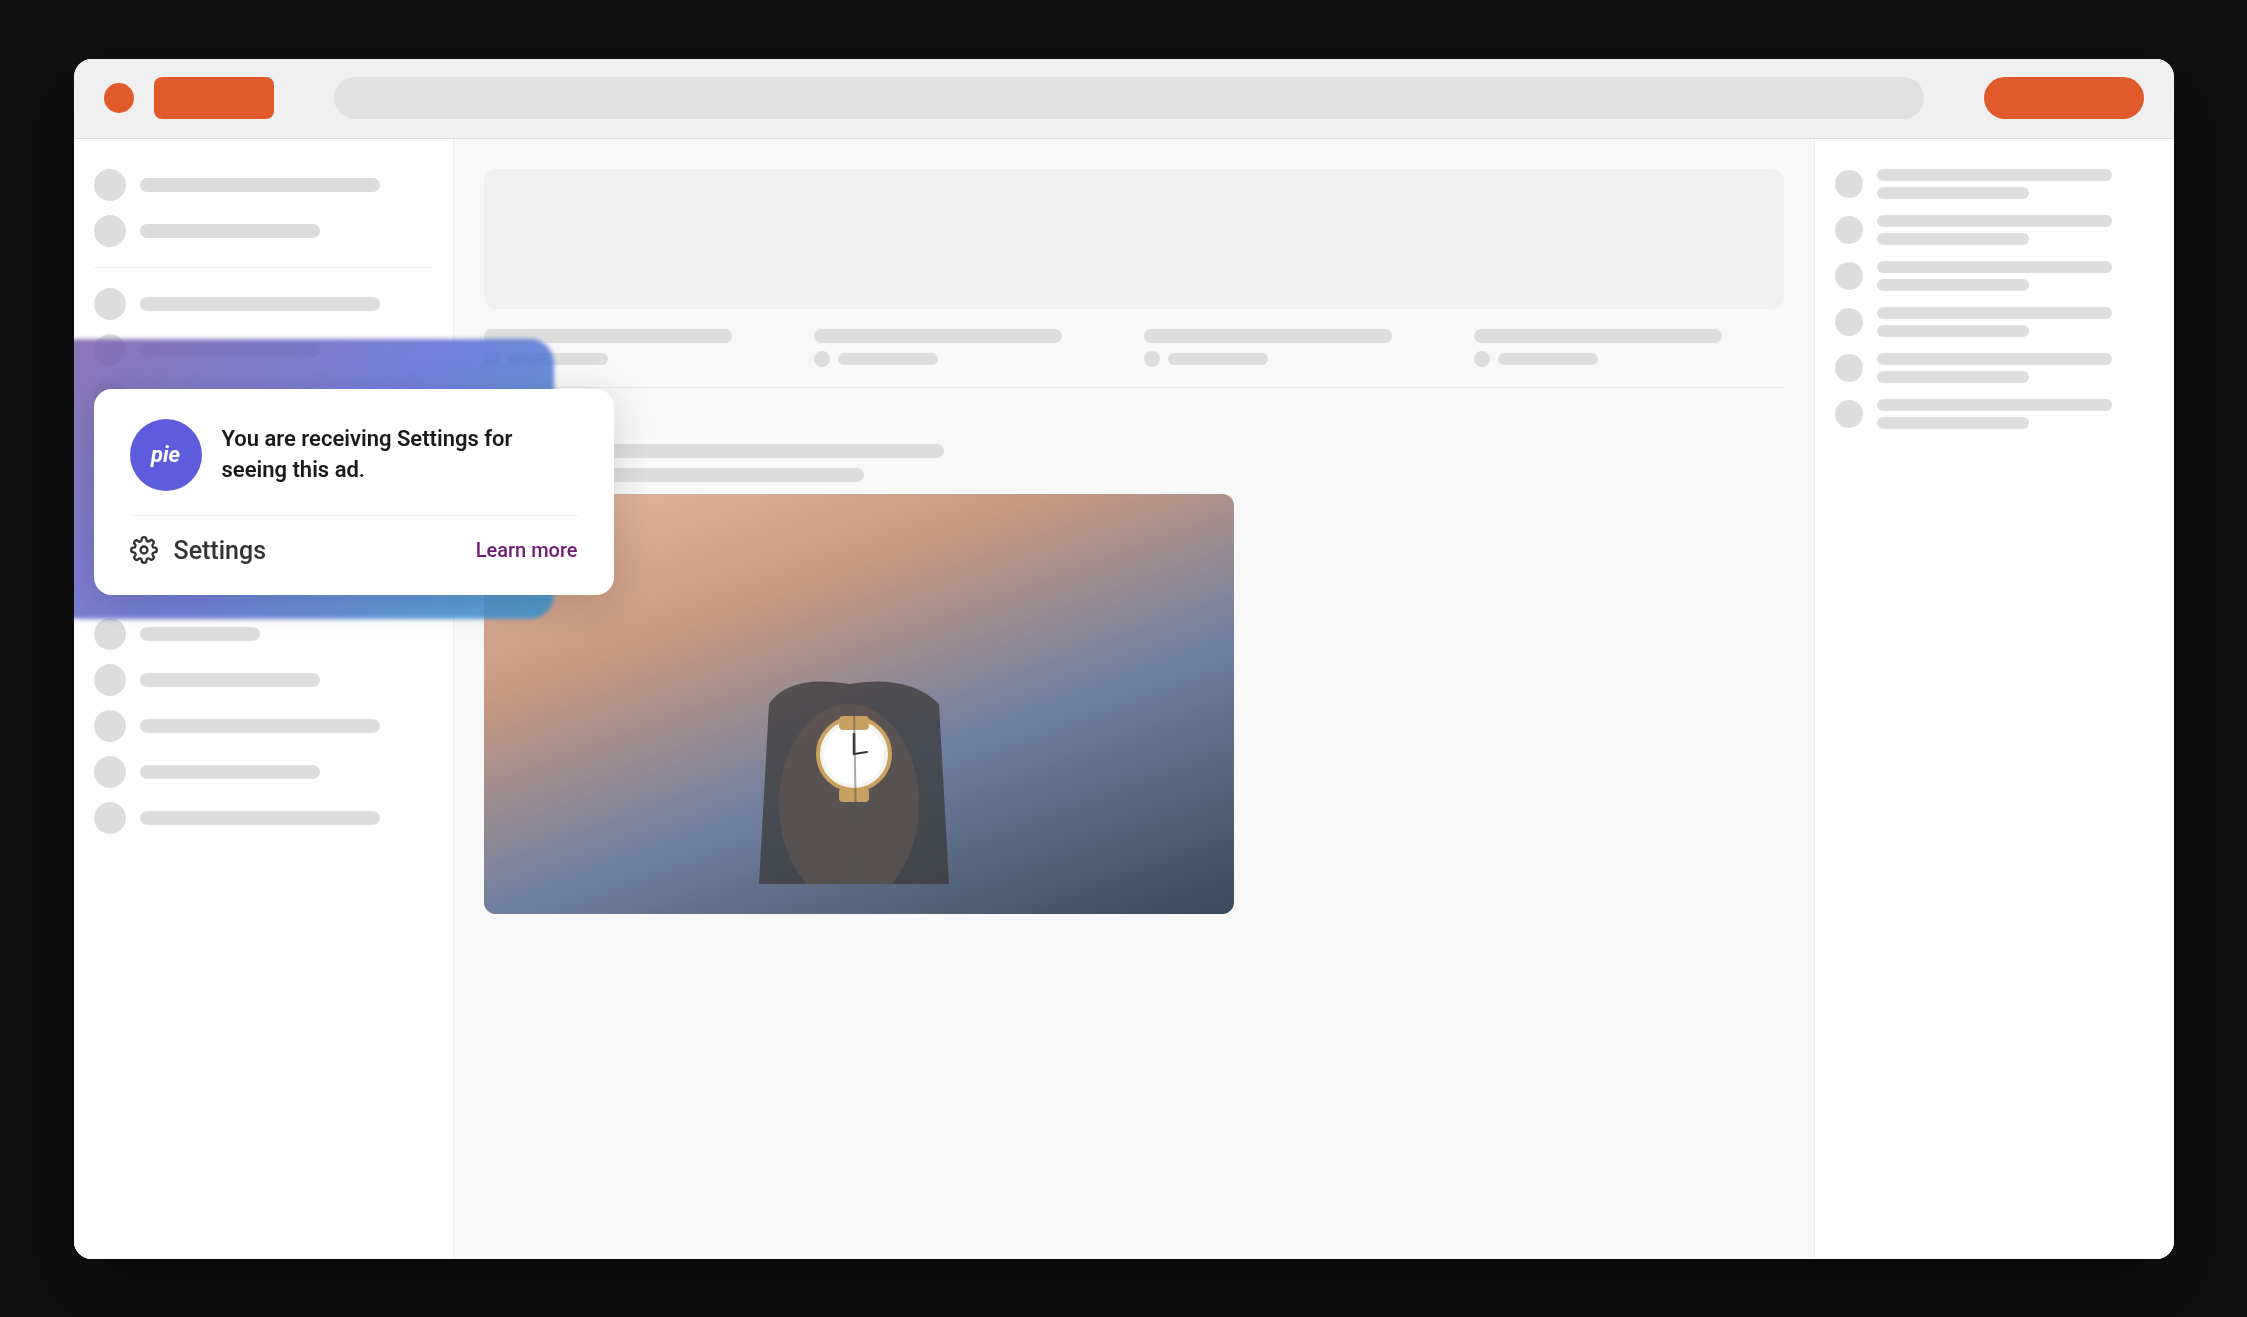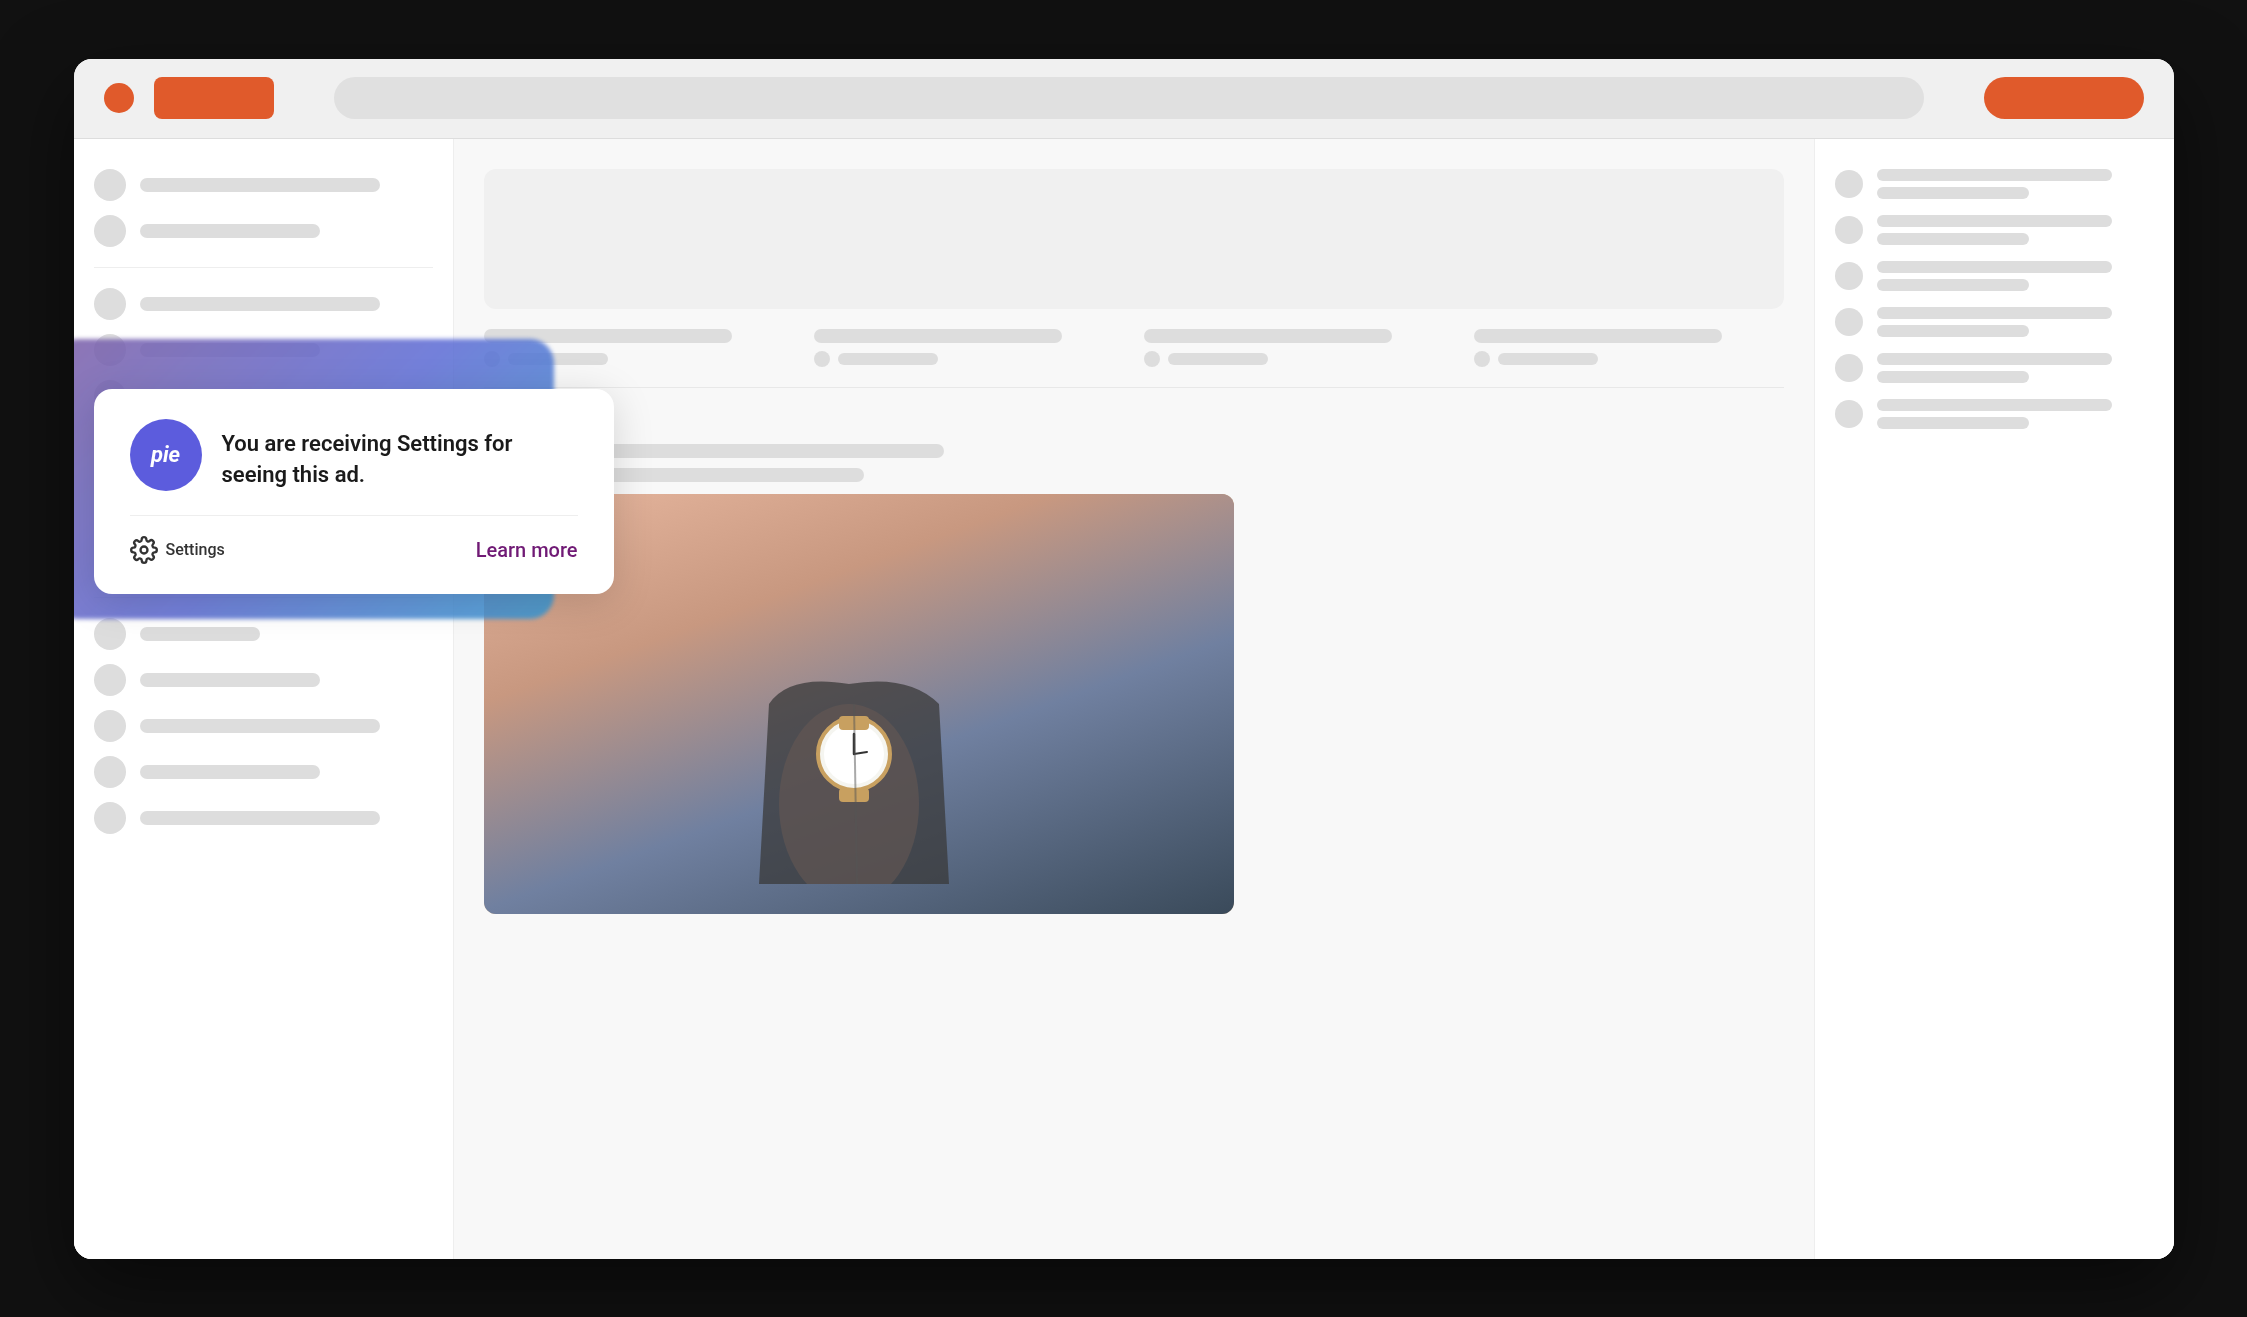--- a/index.html
+++ b/index.html
@@ -321,21 +321,21 @@
       top: 30px;
       width: 520px;
       background: #fff;
       border-radius: 18px;
       padding: 30px 36px;
       box-shadow: 0 8px 40px rgba(0,0,0,0.15);
     }
 
     .popup-header {
       display: flex;
-      align-items: flex-end;
+      align-items: center;
       gap: 20px;
       margin-bottom: 24px;
     }
 
     .popup-logo {
       width: 72px;
       height: 72px;
       border-radius: 50%;
       background: #5c5cdd;
       display: flex;
@@ -366,23 +366,23 @@
 
     .popup-actions {
       display: flex;
       align-items: center;
       justify-content: space-between;
     }
 
     .popup-settings {
       display: flex;
       align-items: center;
-      gap: 8px;
+      gap: 16px;
       color: #333;
-      font-size: 16px;
+      font-size: 25px;
       font-weight: 500;
       cursor: pointer;
     }
 
     .settings-icon-svg {
       width: 28px;
       height: 28px;
     }
 
     .popup-learn-more {

